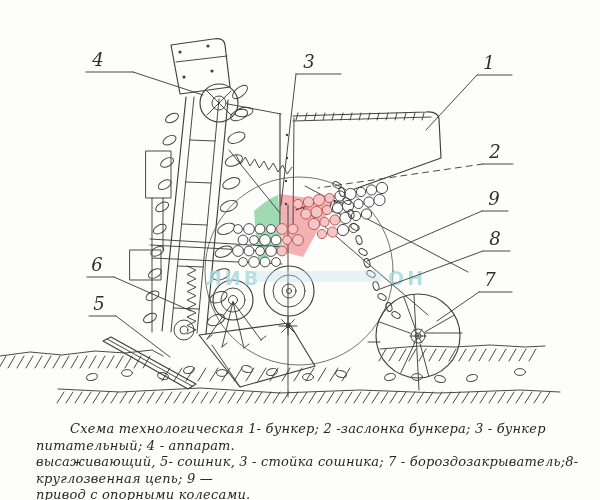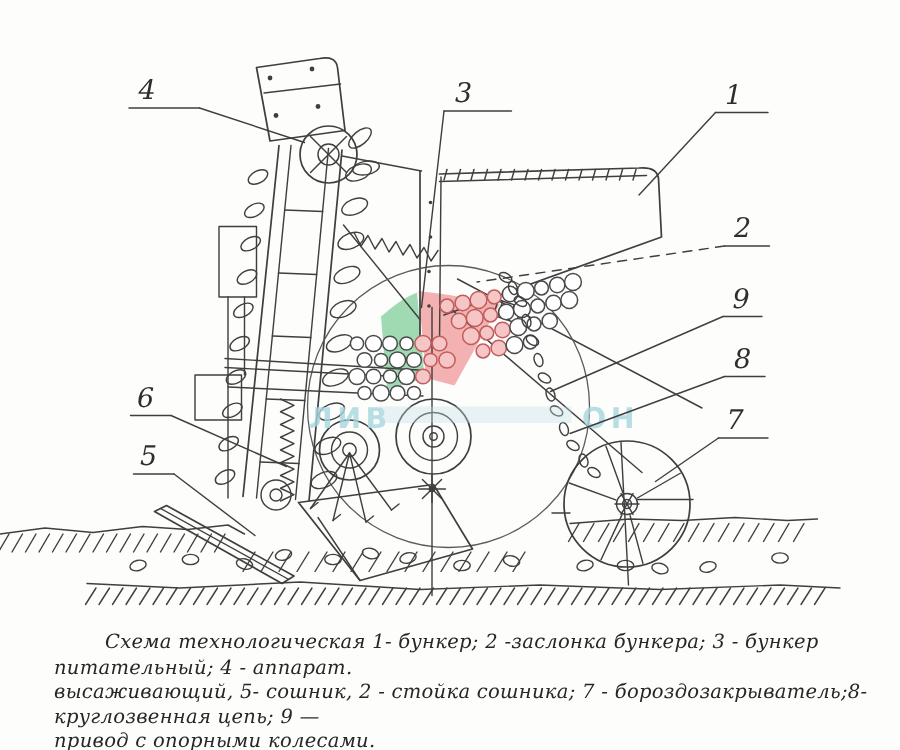--- a/index.html
+++ b/index.html
@@ -427,16 +427,16 @@
         <line x1="483" y1="251" x2="510" y2="251" class="ink thin"></line>
         <polyline points="483,251 380,289" class="ink thin"></polyline>
         <text x="494" y="205" text-anchor="middle" class="callout">9</text>
         <line x1="482" y1="211" x2="508" y2="211" class="ink thin"></line>
         <polyline points="482,211 367,261" class="ink thin"></polyline>
       </g>
   </svg>
 
   <div class="caption">
     <div class="cap-line1">Схема технологическая  1- бункер; 2 -заслонка бункера; 3 - бункер питательный; 4 - аппарат.</div>
-    <div>высаживающий, 5- сошник, 2 - стойка сошника; 7 - бороздозакрыватель;8-круглозвенная цепь;  9 —</div>
+    <div>высаживающий, 5- сошник, 3 - стойка сошника; 7 - бороздозакрыватель;8-круглозвенная цепь;  9 —</div>
     <div>привод с опорными колесами.</div>
   </div>
 </div>
 
 </body></html>

